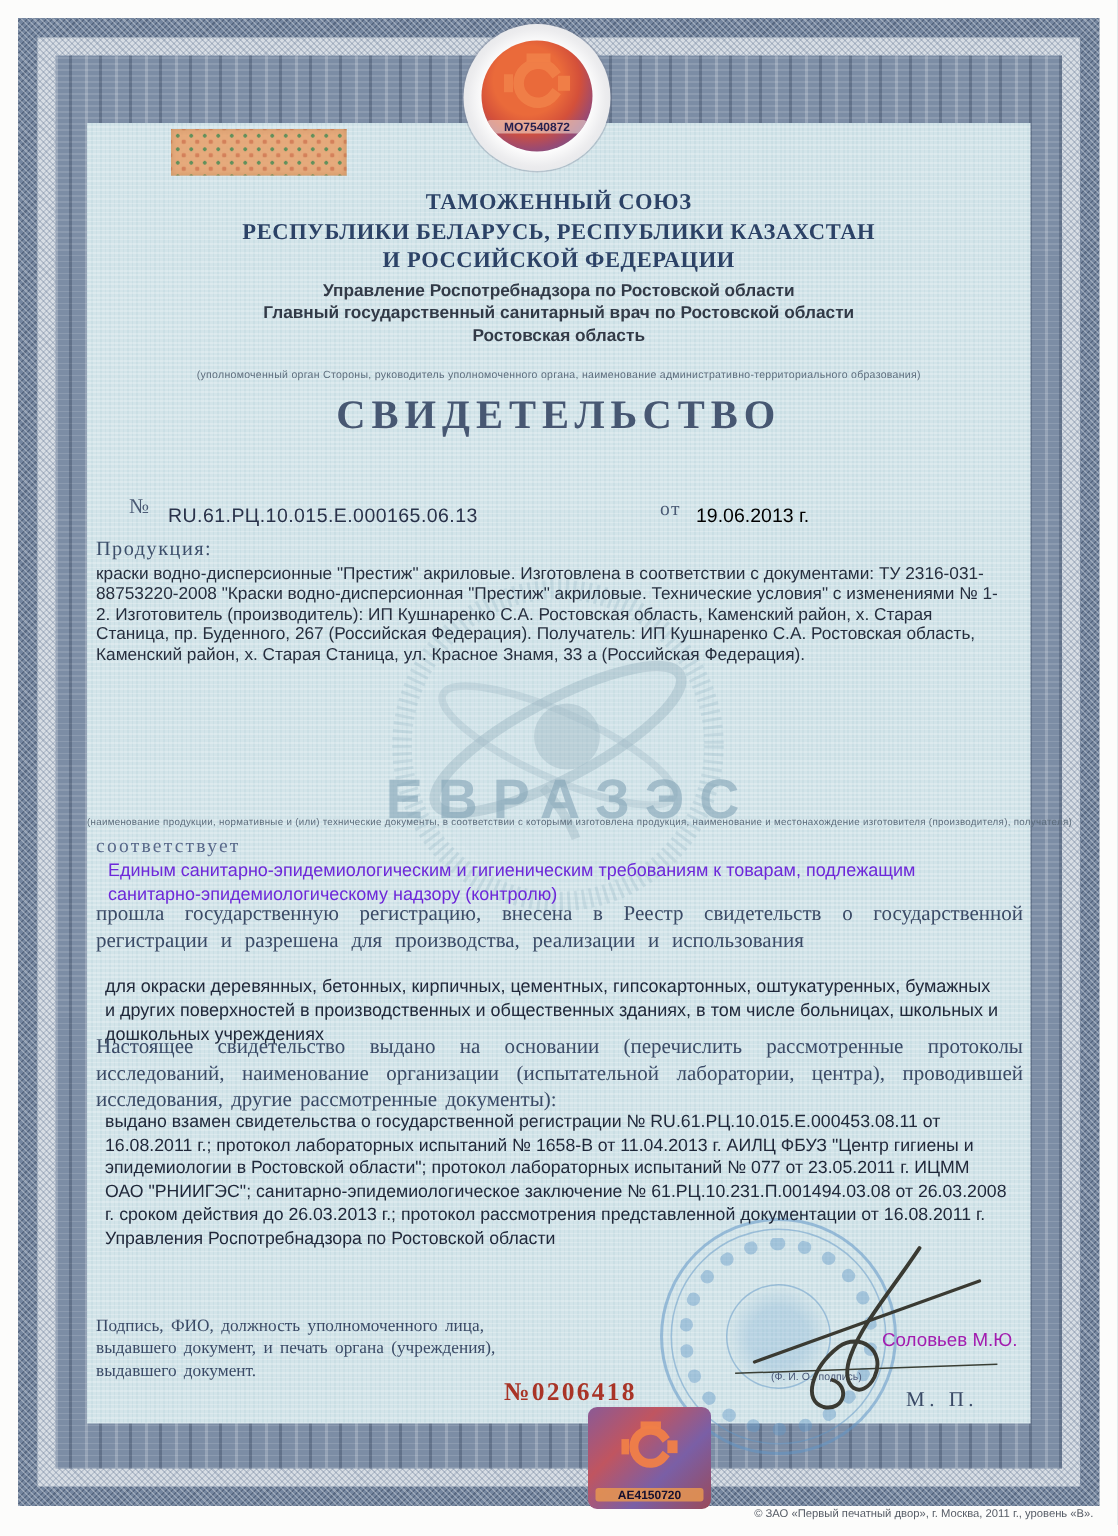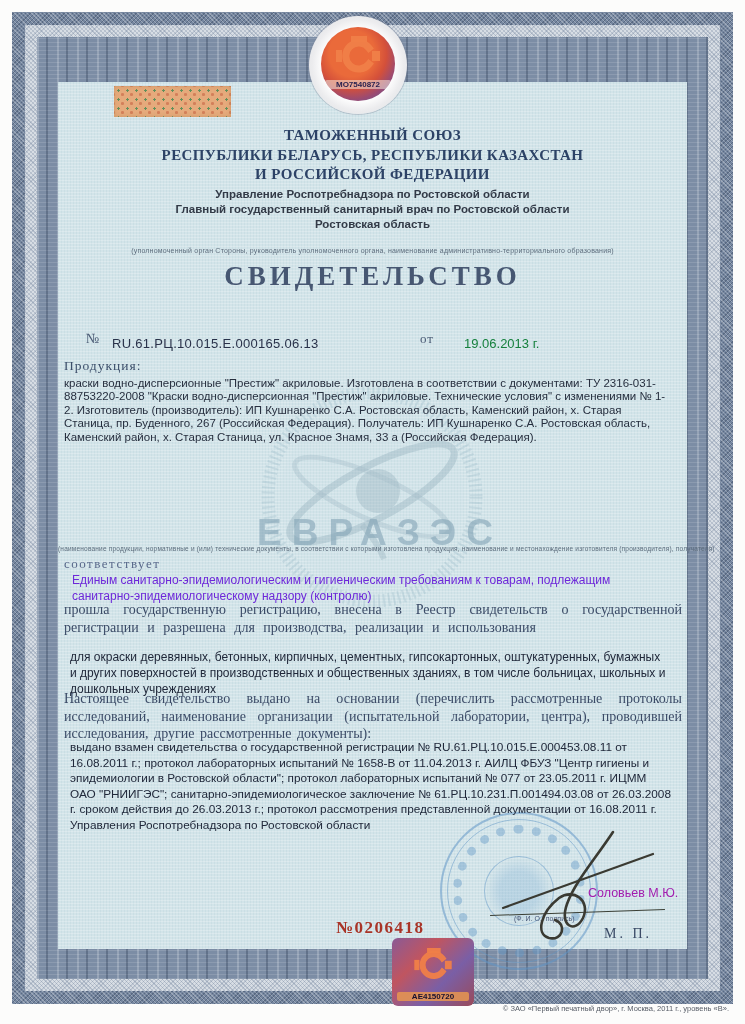--- a/index.html
+++ b/index.html
@@ -40,22 +40,22 @@
   .note { font-size:7px; color:#5c6c7c; white-space:nowrap; z-index:2; letter-spacing:.2px; }
   .note1 { top:247px; }
   .note2 { top:545px; font-size:6.5px; }
 
   .title { top:261px; z-index:2; font-weight:bold; font-size:27px; letter-spacing:4px; color:#475772; }
   .subtitle { top:297px; z-index:2; font-weight:bold; font-size:16.5px; letter-spacing:2.5px; color:#475772; }
 
   
   .no-label { left:86px; top:331px; font-size:14px; color:#4a5a74; z-index:2; }
   .no-value { left:112px; top:336px; font-size:13px; letter-spacing:.3px; color:#29324a; z-index:2; }
-  .from-label { left:420px; top:331px; font-size:13px; color:#4a5a74; letter-spacing:1px; z-index:2; }
-  .date-value { left:464px; top:336px; font-size:13px; color:#15803d; z-index:2; }
+  .from-label { left:440px; top:331px; font-size:13px; color:#4a5a74; letter-spacing:1px; z-index:2; }
+  .date-value { left:464px; top:336px; font-size:13px; color:#000000; z-index:2; }
 
   .product-label { left:64px; top:358px; font-size:13.5px; color:#3c4e6a; z-index:2; letter-spacing:1px; }
   .product-text { left:64px; top:377px; width:606px; font-size:11.5px; line-height:13.4px; color:#262e3e; z-index:2; }
 
   .conforms-label { left:64px; top:556px; font-size:13px; letter-spacing:1.5px; color:#58688a; z-index:2; }
   .conforms-text { left:72px; top:572px; width:580px; font-size:12px; line-height:16px; color:#6d28d9; z-index:2; }
 
   .p-serif { font-size:14px; line-height:17.5px; text-align:justify; color:#3a4a66; z-index:2; }
   .registered { left:64px; top:601px; width:618px; word-spacing:5px; }
   .usage { left:70px; top:649px; width:600px; font-size:12px; line-height:16px; color:#20283a; z-index:2; }
@@ -174,20 +174,21 @@
 
   <div class="abs center note note2">(наименование продукции, нормативные и (или) технические документы, в соответствии с которыми изготовлена продукция, наименование и местонахождение изготовителя (производителя), получателя)</div>
   <div class="abs conforms-label serif">соответствует</div>
   <div class="abs conforms-text sans">Единым санитарно-эпидемиологическим и гигиеническим требованиям к товарам, подлежащим санитарно-эпидемиологическому надзору (контролю)</div>
 
   <div class="abs p-serif serif registered">прошла государственную регистрацию, внесена в Реестр свидетельств о государственной регистрации и разрешена для производства, реализации и использования</div>
   <div class="abs usage sans">для окраски деревянных, бетонных, кирпичных, цементных, гипсокартонных, оштукатуренных, бумажных и других поверхностей в производственных и общественных зданиях, в том числе больницах, школьных и дошкольных учреждениях</div>
   <div class="abs p-serif serif basis-intro">Настоящее свидетельство выдано на основании (перечислить рассмотренные протоколы исследований, наименование организации (испытательной лаборатории, центра), проводившей исследования, другие рассмотренные документы):</div>
   <div class="abs basis-text sans">выдано взамен свидетельства о государственной регистрации № RU.61.РЦ.10.015.Е.000453.08.11 от 16.08.2011 г.; протокол лабораторных испытаний № 1658-В от 11.04.2013 г. АИЛЦ ФБУЗ "Центр гигиены и эпидемиологии в Ростовской области"; протокол лабораторных испытаний № 077 от 23.05.2011 г. ИЦММ ОАО "РНИИГЭС"; санитарно-эпидемиологическое заключение № 61.РЦ.10.231.П.001494.03.08 от 26.03.2008 г. сроком действия до 26.03.2013 г.; протокол рассмотрения представленной документации от 16.08.2011 г. Управления Роспотребнадзора по Ростовской области</div>
 
+  <div class="abs sig-note serif">Подпись, ФИО, должность уполномоченного лица, выдавшего документ, и печать органа (учреждения), выдавшего документ.</div>
 
   <div class="abs stamp">
     <div class="c1"></div>
       <div class="c2"></div>
       <div class="c3"></div>
       <div class="c4"></div>
   </div>
 
   <div class="abs" style="left:495px; top:828px; z-index:4;">
     <svg width="170" height="115" viewBox="0 0 170 115">

